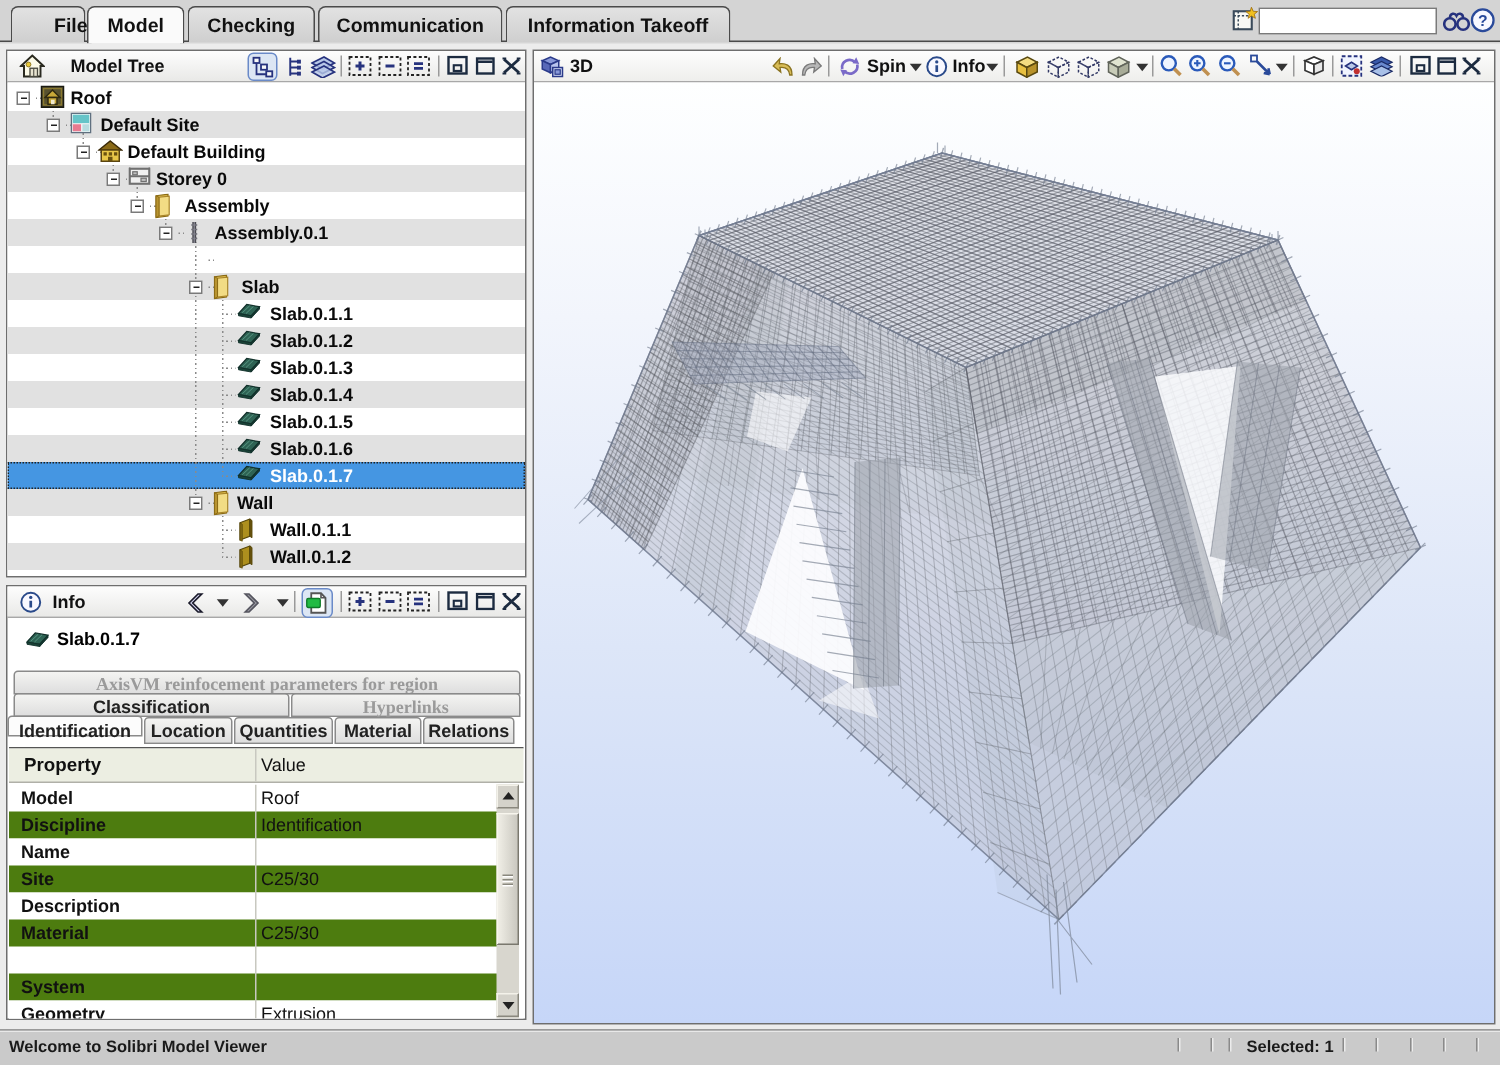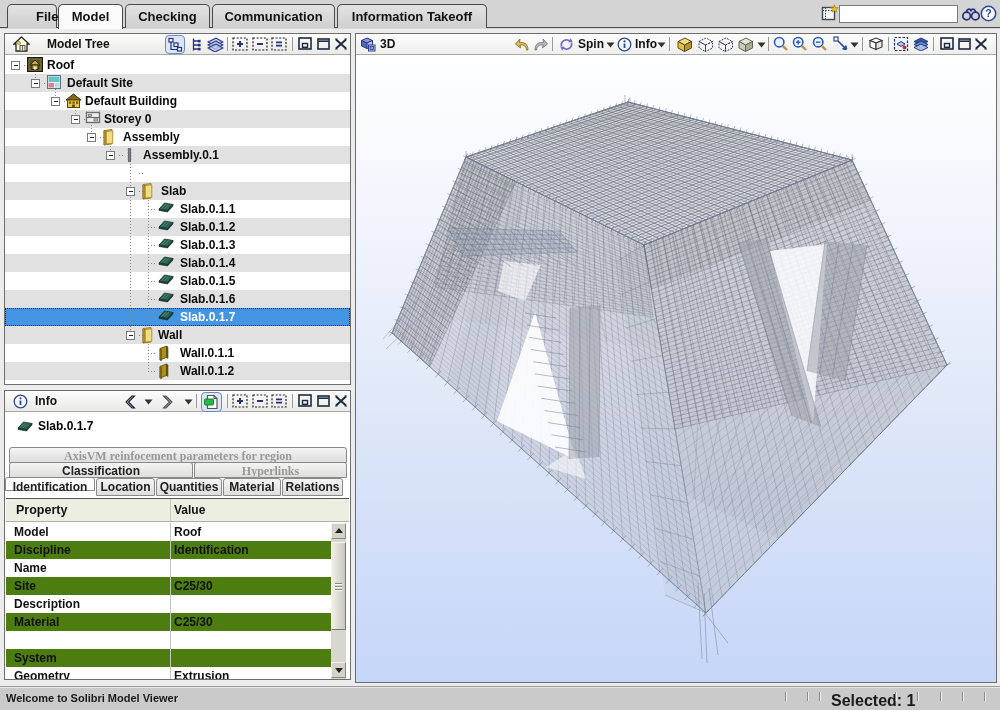--- a/index.html
+++ b/index.html
@@ -55,21 +55,21 @@
 
 #itable { position:absolute; left:1px; right:1px; top:107px; bottom:0;
   border-top:1px solid #555; background:#fff; }
 #ithead { position:absolute; left:0; top:0; right:0; height:23px; background:#eceee2;
   border-bottom:1px solid #b0b0a8; }
 #ithead .ik { font-size:12.5px; }
 #itbody { position:absolute; left:0; top:24px; right:16px; bottom:0; overflow:hidden; }
 .irow { position:absolute; left:0; width:100%; height:18px; background:#fff; }
 .irow.gray2 { background:#4d7c0f; }
 .ik { position:absolute; left:8px; top:2px; font-size:12px; font-weight:bold; color:#111; }
-.iv { position:absolute; left:168px; top:2px; font-size:12px; font-weight:bold; color:#111;text-align:right; }
+.iv { position:absolute; left:168px; top:2px; font-size:12px; font-weight:normal; color:#111;text-align:right; }
 .coldiv { position:absolute; left:164px; top:0; bottom:0; width:1px; background:#c8c8c0; }
 
 
 #sbar { position:absolute; right:3px; top:24px; width:15px; bottom:0; background:#d8d6ce; }
 .sbtn { position:absolute; left:0; width:15px; height:16px; background:#d4d2ca;
   border:1px solid; border-color:#f4f2ea #8a887e #8a887e #f4f2ea; }
 .sbtn .tri { position:absolute; left:3px; width:0; height:0; border-left:4px solid transparent;
   border-right:4px solid transparent; }
 #sthumb { position:absolute; left:0; width:15px; background:linear-gradient(90deg,#f0eee6,#cac8c0);
   border:1px solid; border-color:#f8f6ee #7a786e #7a786e #f8f6ee; }
@@ -79,21 +79,21 @@
 
 #viewport { position:absolute; left:0; top:21px; right:0; bottom:0;
   background:linear-gradient(#feffff 0%,#f2f5fc 25%,#dde6f8 60%,#c6d6f8 100%); }
 .tlab3 { font-size:12px; font-weight:bold; color:#111; position:absolute; top:3px; }
 
 
 #status { position:absolute; left:0; top:686px; width:1000px; height:24px;
   background:#cacaca; border-top:1px solid #9a9a9a; box-shadow:inset 0 1px 0 #e8e8e8; }
 #status .msg { position:absolute; left:6px; top:5px; font-size:11px; font-weight:bold; color:#1a1a1a; }
 .ssep { position:absolute; top:5px; width:1px; height:9px; background:#8a8a8a; box-shadow:1px 0 0 #ececec; }
-#selcount { position:absolute; top:5px; left:831px; font-size:16px; font-weight:bold; color:#1a1a1a; }
+#selcount { position:absolute; top:5px; left:831px; font-size:11px; font-weight:bold; color:#1a1a1a; }
 .searchbox { position:absolute; left:839px; top:5px; width:119px; height:18px; background:#fff;
   border:1px solid #7a7a7a; }
 </style></head>
 <body>
 
 <div id="contentbg"></div>
 
 <div id="tabbar">
   <div class="tab" style="left:7px;width:50px;padding-left:28px;">File</div>
   <div class="tab sel" style="left:58px;width:65px;">Model</div>

